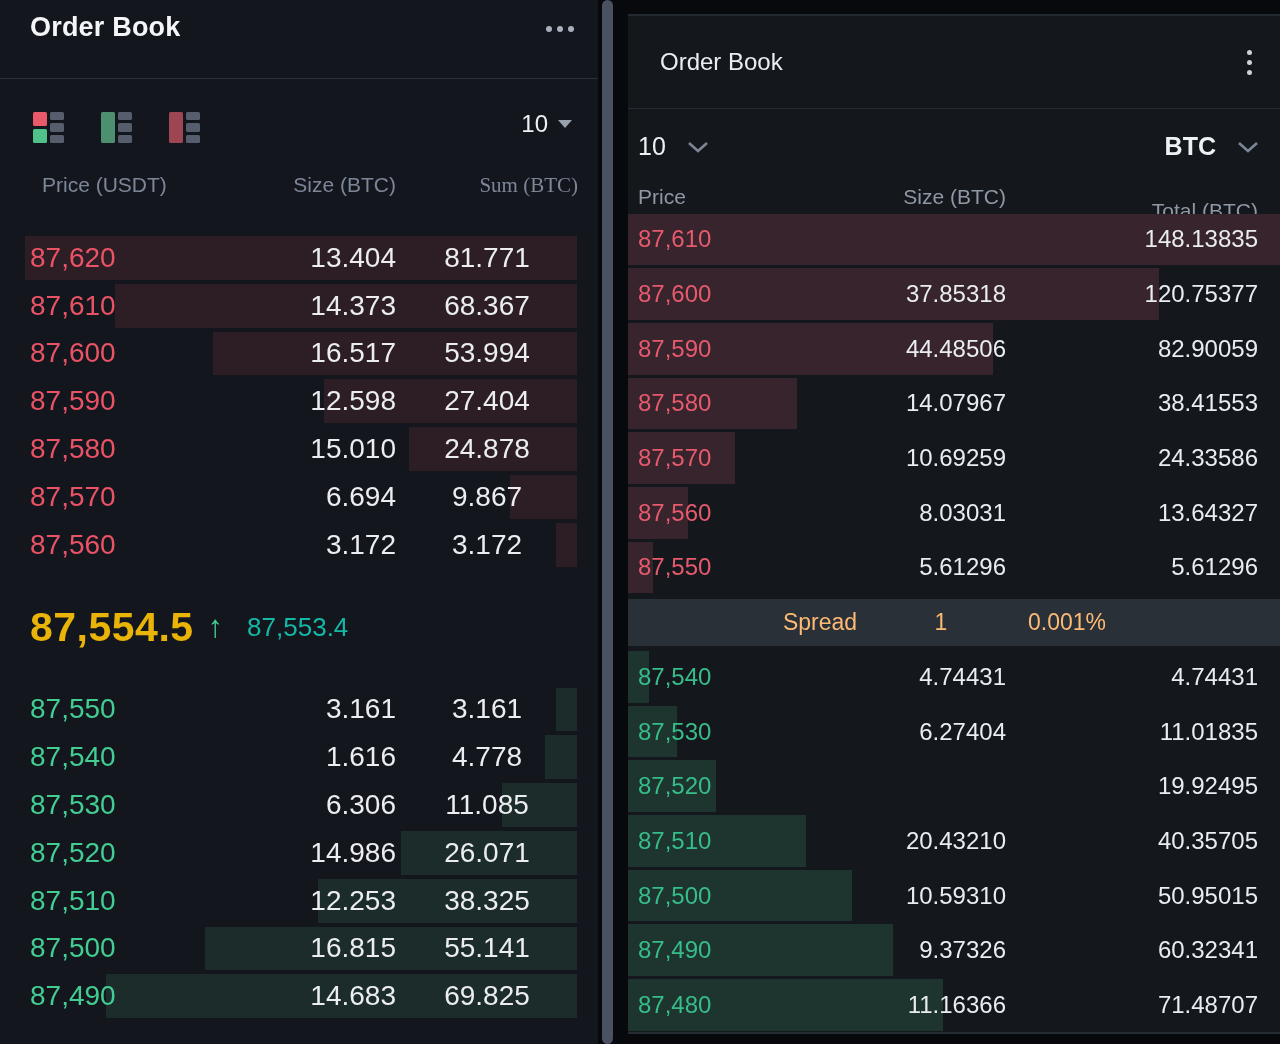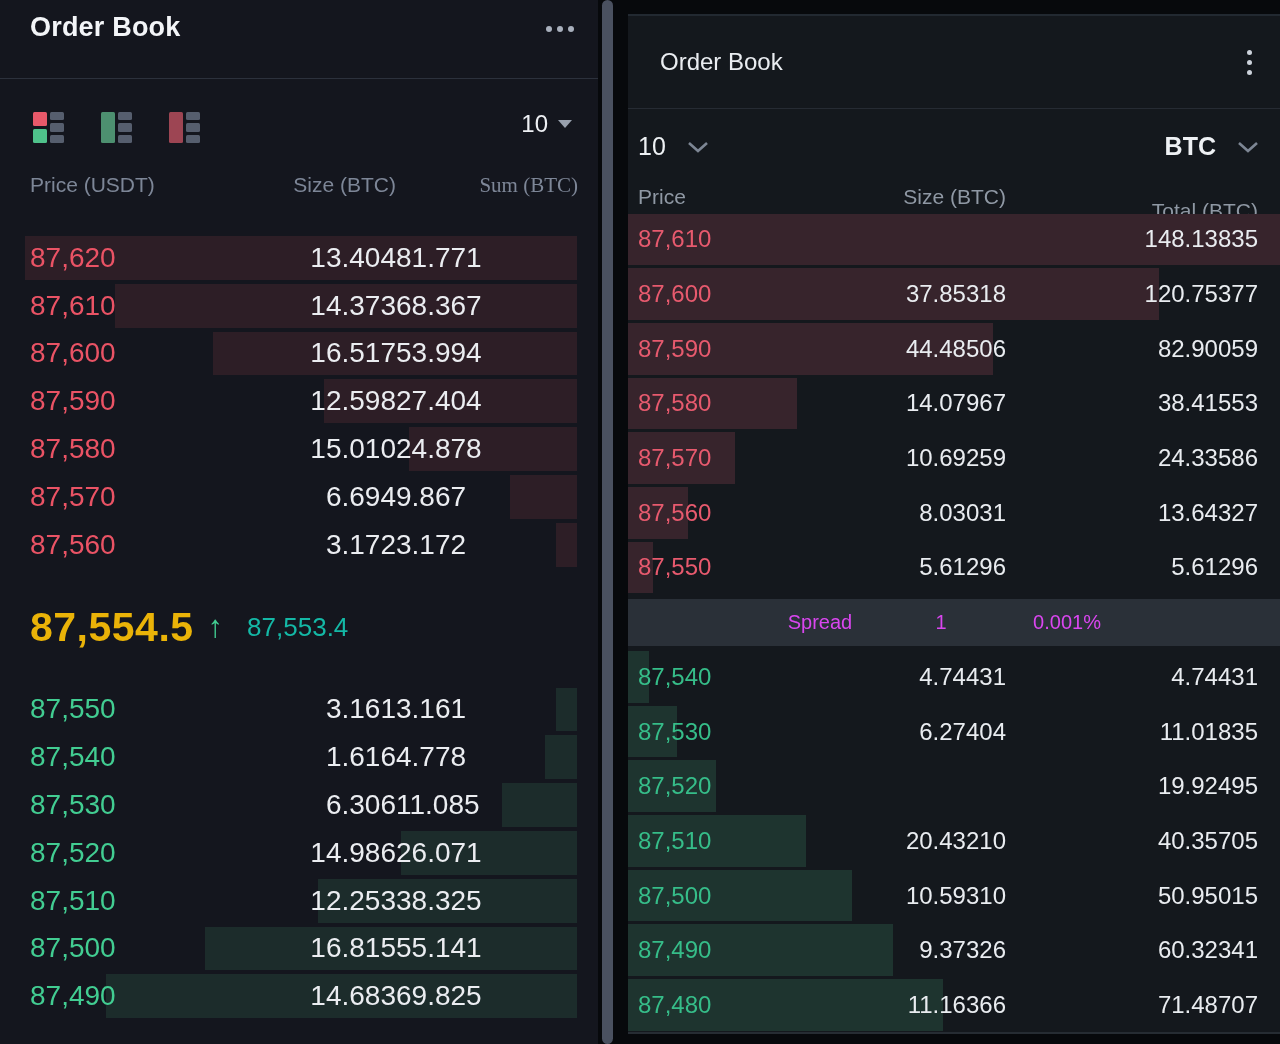--- a/index.html
+++ b/index.html
@@ -23,31 +23,31 @@
   .vicon .lcol span{flex:1;border-radius:1.5px;}
   .vicon .rcol{width:14px;height:31px;display:flex;flex-direction:column;gap:3px;}
   .vicon .rcol span{flex:1;background:#565e6e;border-radius:1.5px;}
   .depth-left{position:absolute;right:26px;top:6px;display:flex;align-items:center;
        gap:10px;cursor:pointer;}
   .depth-left .val{color:#eef0f4;font-size:24px;}
   .caret-down{width:0;height:0;border-left:7px solid transparent;
        border-right:7px solid transparent;border-top:8px solid #99a1ae;}
   .cols{position:absolute;display:flex;align-items:center;color:#7d8697;font-size:21px;}
   #left-panel .cols{left:0;top:170px;width:100%;height:30px;padding:0 20px 0 30px;box-sizing:border-box;}
-  #left-panel .cols .c1{flex:1;text-align:left;}
+  #left-panel .cols .c1{flex:1;text-align:left;margin-left:12px;}
   #left-panel .cols .c2{width:166px;text-align:right;}
   #left-panel .cols .c3{width:182px;text-align:right;font-family:Liberation Serif, serif;}
   #left-panel .book{position:absolute;left:0;top:234px;width:100%;}
   #left-panel .row{position:relative;height:47.8px;display:flex;align-items:center;
        padding:0 20px 0 30px;box-sizing:border-box;font-size:28px;cursor:pointer;}
   #left-panel .bar-track{position:absolute;left:25px;right:21px;top:2px;bottom:2px;}
   #left-panel .bar{position:absolute;right:0;top:0;bottom:0;}
   #left-panel .row .price{flex:1;position:relative;}
   #left-panel .row .size{width:166px;text-align:right;color:#ebedf1;position:relative;}
-  #left-panel .row .sum{width:182px;text-align:left;color:#ebedf1;position:relative;}
+  #left-panel .row .sum{width:182px;text-align:center;color:#ebedf1;position:relative;}
   #left-panel .mid{position:relative;height:117px;display:flex;align-items:center;
        padding-left:30px;box-sizing:border-box;}
   #left-panel .mid .last{font-size:41px;font-weight:600;letter-spacing:.5px;}
   #left-panel .mid .arr{font-size:31px;margin-left:14px;font-weight:400;}
   #left-panel .mid .mark{font-size:26px;color:#7a8295;margin-left:24px;}
 
   
   #window-divider{position:absolute;left:598px;top:0;width:30px;height:1044px;background:#07090c;}
   #window-divider .thumb{position:absolute;left:4px;top:0;width:11px;height:1044px;
        background:#4a5160;border-radius:6px;}
@@ -75,21 +75,21 @@
   #right-panel .row{position:relative;height:54.7px;display:flex;align-items:center;
        padding:0 22px 0 10px;box-sizing:border-box;font-size:24px;cursor:pointer;}
   #right-panel .bar-track{position:absolute;left:0;right:0;top:1.5px;bottom:1.5px;}
   #right-panel .bar{position:absolute;left:0;top:0;bottom:0;}
   #right-panel .row .price{flex:1;position:relative;}
   #right-panel .row .size{width:240px;text-align:right;color:#e9ecf0;position:relative;}
   #right-panel .row .sum{width:252px;text-align:right;color:#e9ecf0;position:relative;}
   #right-panel .spread-row{position:relative;height:54.7px;}
   #right-panel .spread-bg{position:absolute;left:0;right:0;top:4px;bottom:4px;background:#2a3038;}
   #right-panel .spread-row span{position:absolute;top:50%;transform:translate(-50%,-50%);
-       color:#d946ef;font-size:20px;font-weight:500;white-space:nowrap;}
+       color:#fdba74;font-size:23px;font-weight:500;white-space:nowrap;}
   #right-panel .spread-label{left:192px;}
   #right-panel .spread-val{left:313px;}
   #right-panel .spread-pct{left:439px;}
 </style>
 </head>
 <body>
 
 <section class="panel" id="left-panel">
   <div class="hdr">
     <span class="title">Order Book</span>

